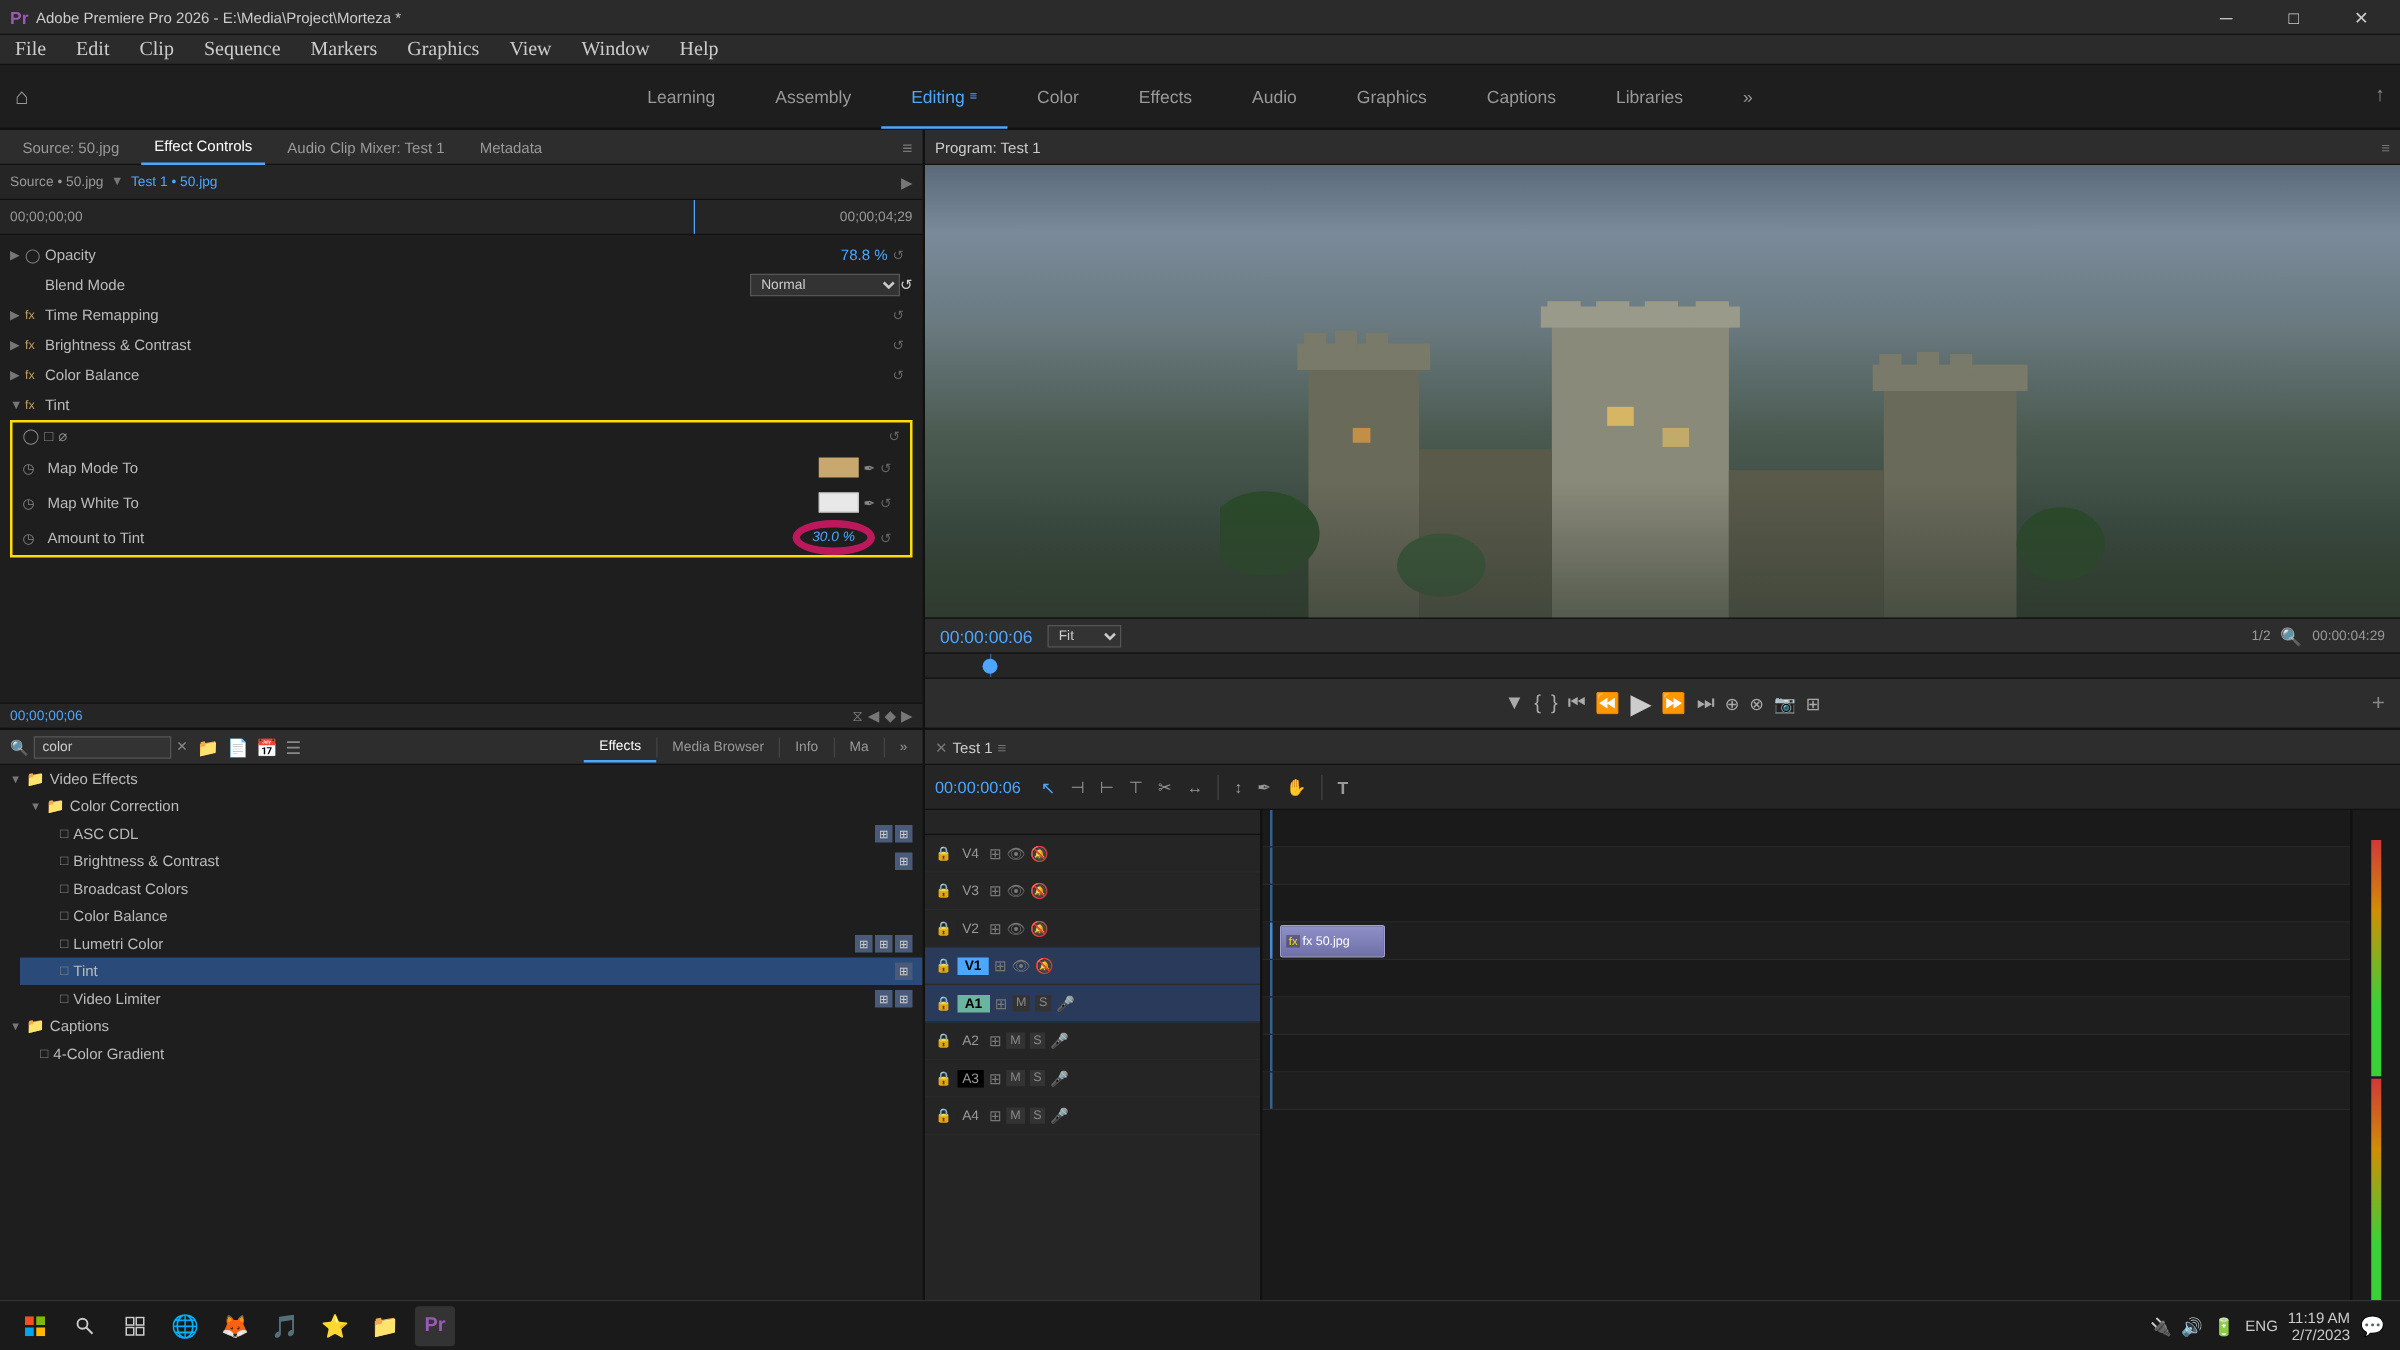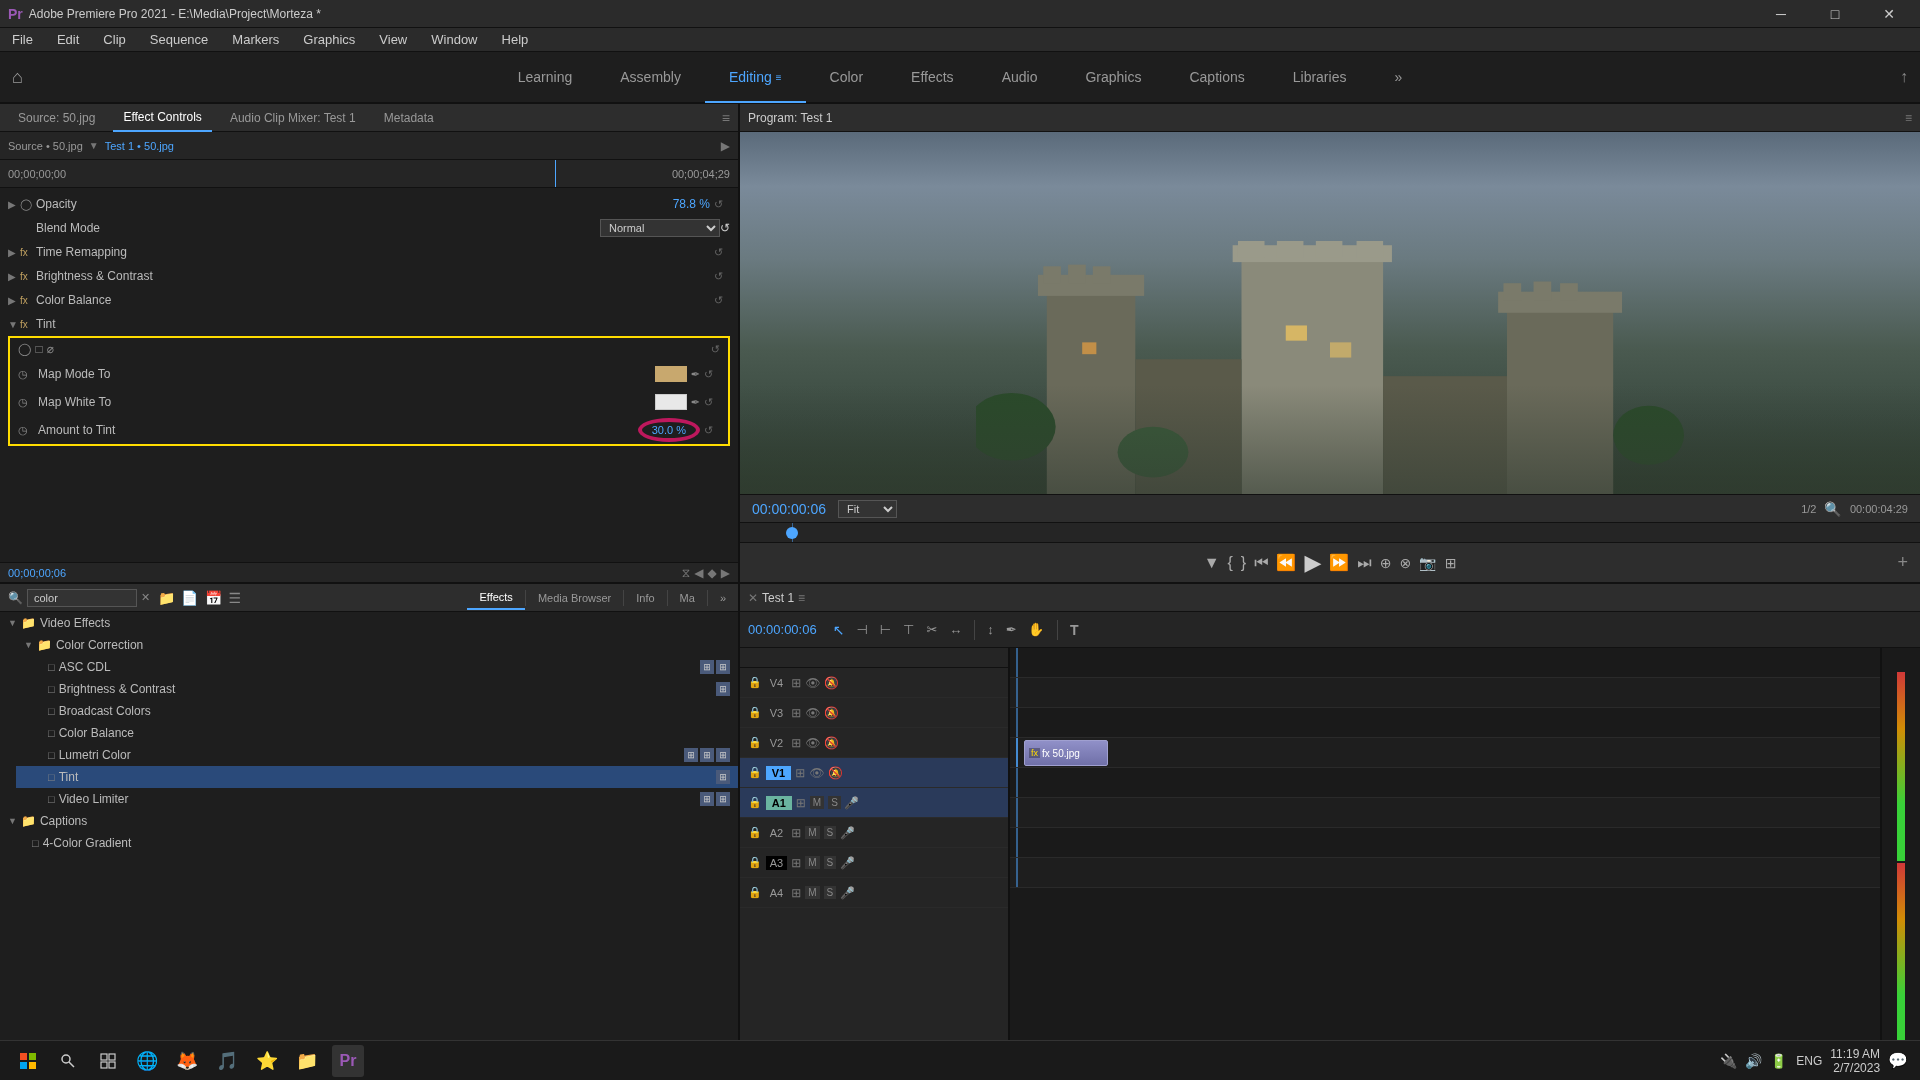--- a/index.html
+++ b/index.html
@@ -6,21 +6,21 @@
     body { width: 1920px; height: 1080px; background: #1a1a1a; color: #ccc; font-family: 'Segoe UI', Arial, sans-serif; font-size: 12px; overflow: hidden; }
 
     
     #titlebar { background: #2b2b2b; height: 28px; display: flex; align-items: center; justify-content: space-between; padding: 0 8px; border-bottom: 1px solid #111; }
     #titlebar .title { font-size: 12px; color: #ccc; display: flex; align-items: center; gap: 6px; }
     #titlebar .win-controls { display: flex; gap: 8px; }
     #titlebar .win-btn { width: 46px; height: 28px; display: flex; align-items: center; justify-content: center; cursor: pointer; font-size: 14px; color: #ccc; background: transparent; }
 
     
     #menubar { background: #2b2b2b; height: 24px; display: flex; align-items: center; padding: 0 8px; gap: 16px; border-bottom: 1px solid #111; }
-    #menubar span { font-size: 13px; color: #ccc; cursor: pointer; padding: 2px 4px; }
+    #menubar span { font-size: 16px; color: #ccc; cursor: pointer; padding: 2px 4px; font-family: Liberation Serif, serif; }
 
     
     #topnav { background: #1e1e1e; height: 52px; display: flex; align-items: center; justify-content: center; border-bottom: 2px solid #111; position: relative; }
     #topnav .home-btn { position: absolute; left: 12px; font-size: 18px; color: #999; cursor: pointer; }
     #topnav .nav-items { display: flex; gap: 0; }
     #topnav .nav-item { padding: 0 24px; height: 52px; display: flex; align-items: center; font-size: 14px; color: #999; cursor: pointer; position: relative; }
     #topnav .nav-item.active { color: #4da6ff; }
     #topnav .nav-item.active::after { content: ''; position: absolute; bottom: 0; left: 0; right: 0; height: 2px; background: #4da6ff; }
     #topnav .nav-item .hamburger { font-size: 10px; margin-left: 4px; }
     #topnav .nav-right { position: absolute; right: 12px; display: flex; align-items: center; gap: 8px; }
@@ -188,21 +188,21 @@
 
     
     .effects-bottom { background: #252525; height: 24px; display: flex; align-items: center; padding: 0 8px; border-top: 1px solid #111; }
   </style>
 </head>
 <body>
 
 <div id="titlebar">
   <div class="title">
     <span style="color:#9b59b6;font-weight:bold;font-size:14px;">Pr</span>
-    <span>Adobe Premiere Pro 2021 - E:\Media\Project\Morteza *</span>
+    <span>Adobe Premiere Pro 2026 - E:\Media\Project\Morteza *</span>
   </div>
   <div class="win-controls">
     <div class="win-btn">─</div>
     <div class="win-btn">□</div>
     <div class="win-btn close">✕</div>
   </div>
 </div>
 
 <div id="menubar">
   <span>File</span>
@@ -338,21 +338,21 @@
             <span class="clock-icon" style="color:#888;font-size:11px;margin-right:4px;">◷</span>
             <span class="tint-name">Map White To</span>
             <div class="color-swatch-white" style="width:32px;height:16px;background:#e8e8e8;margin-right:4px;border:1px solid #ccc;"></div>
             <span class="eyedrop" style="color:#888;font-size:11px;">✒</span>
             <span class="reset-btn" style="color:#666;margin-left:4px;">↺</span>
           </div>
 
           <div class="tint-row">
             <span class="clock-icon" style="color:#888;font-size:11px;margin-right:4px;">◷</span>
             <span class="tint-name">Amount to Tint</span>
-            <div style="border:4px solid #be185d;border-radius:50%;padding:2px 10px;color:#4da6ff;font-size:11px;cursor:pointer;">30.0 %</div>
+            <div style="border:6px solid #be185d;border-radius:50%;padding:2px 10px;color:#4da6ff;font-size:11px;cursor:pointer;font-style:italic;">30.0 %</div>
             <span class="reset-btn" style="color:#666;margin-left:4px;">↺</span>
           </div>
         </div>
 
       </div>
 
       <div class="ec-timeline">
         <span class="time-display">00;00;00;06</span>
         <div class="controls-right">
           <span style="color:#777;font-size:12px;">⧖</span>

